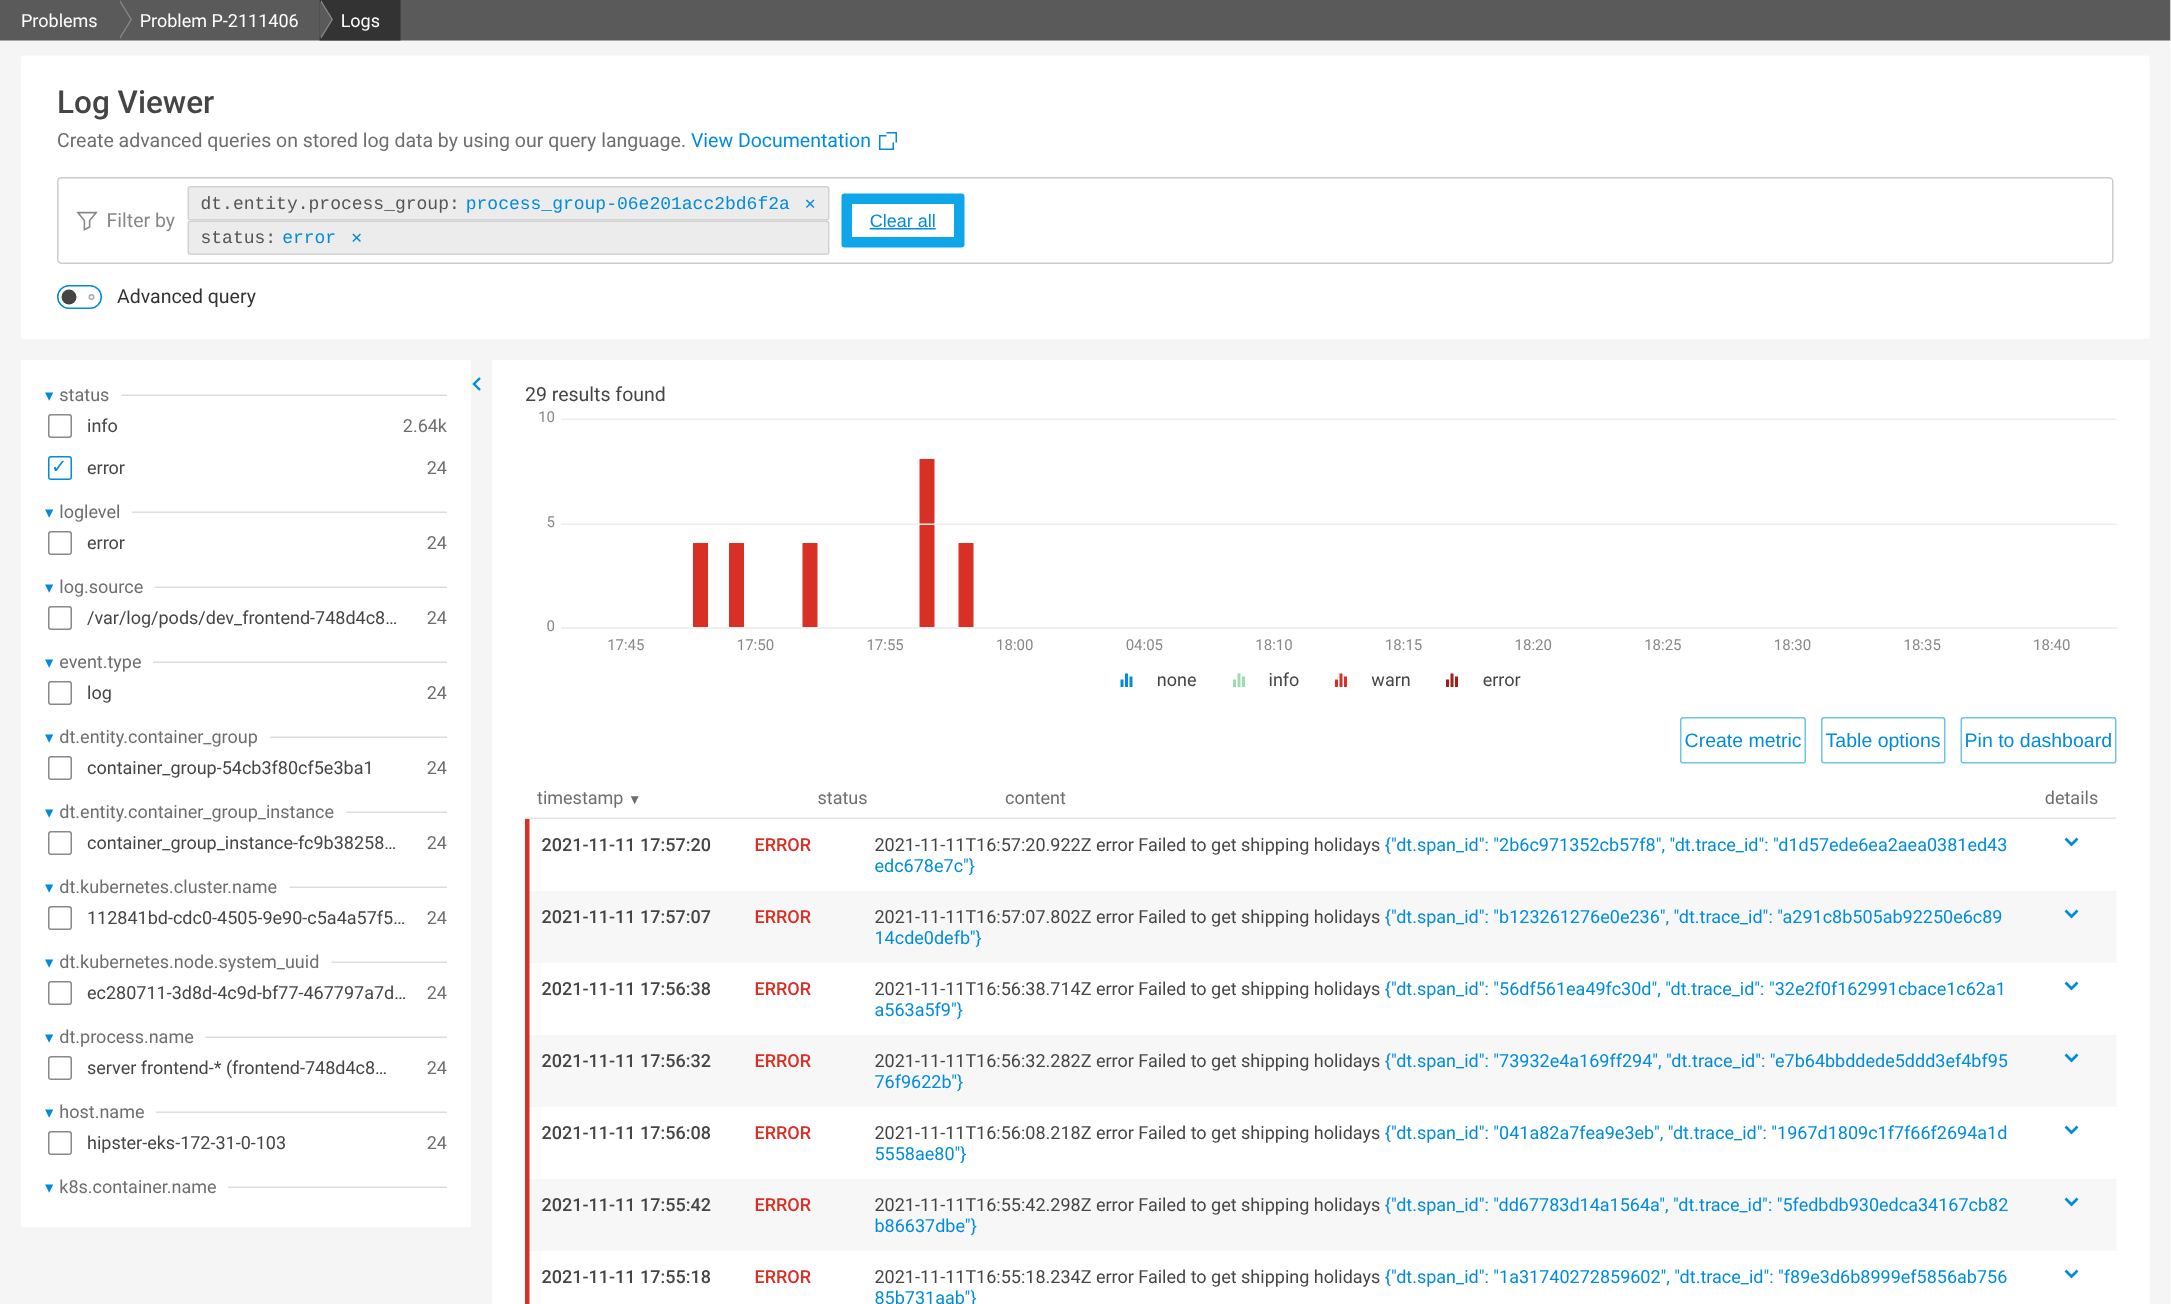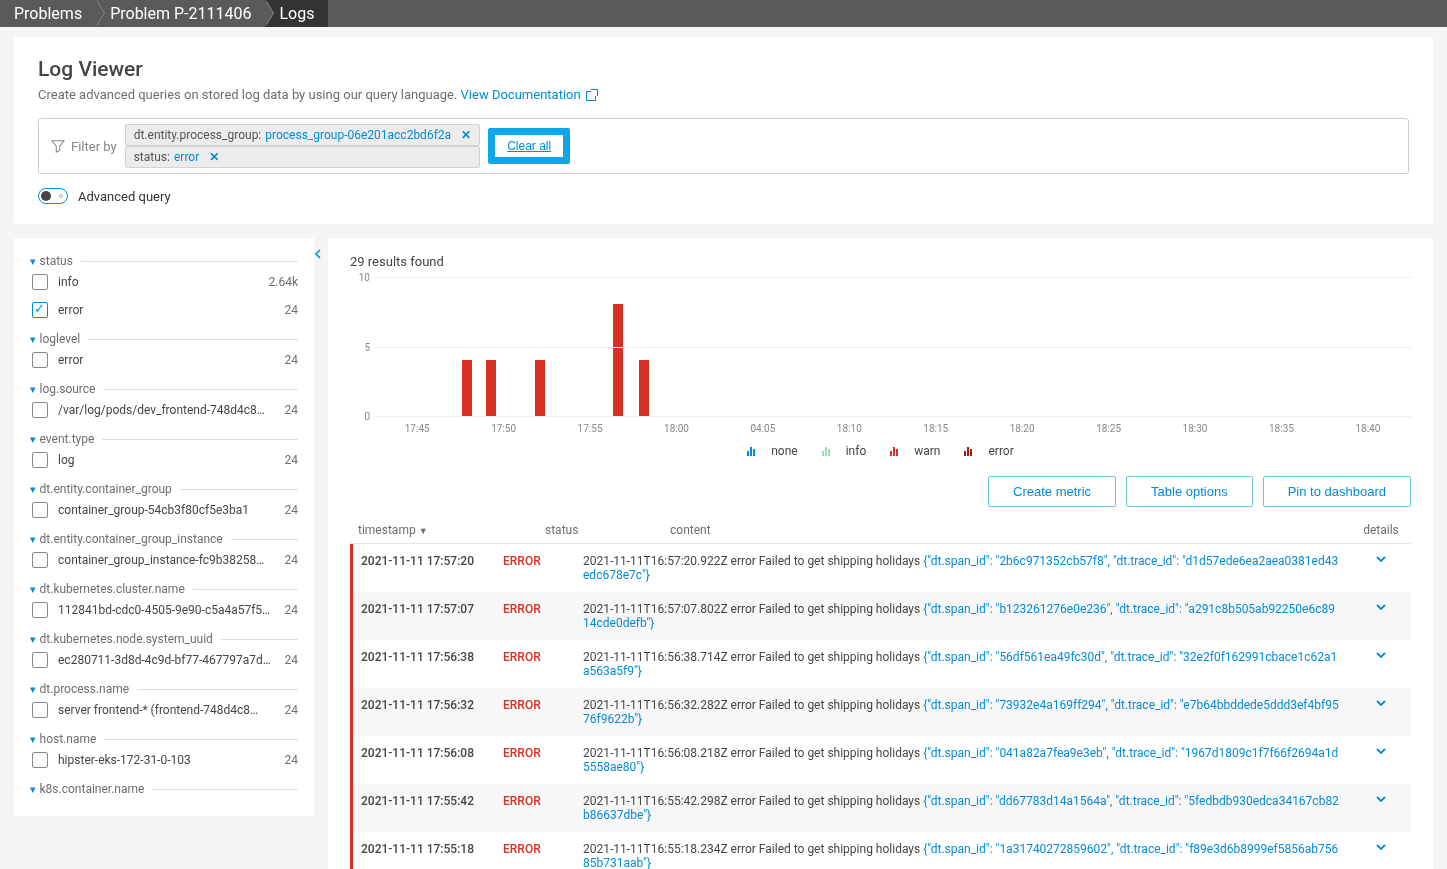--- a/index.html
+++ b/index.html
@@ -1,40 +1,40 @@
 <!DOCTYPE html>
 <html><head>
 <meta charset="utf-8">
 <style>
 * { box-sizing: border-box; margin: 0; padding: 0; }
 body { font-family: -apple-system, BlinkMacSystemFont, "Segoe UI", Roboto, Arial, sans-serif; font-size: 13px; color: #333; background: #f5f5f5; }
 
 
-.breadcrumb { background: #5a5a5a; color: #fff; height: 27px; display: flex; align-items: stretch; font-size: 16px; }
+.breadcrumb { background: #5a5a5a; color: #fff; height: 27px; display: flex; align-items: stretch; font-size: 12px; }
 .breadcrumb-item { display: flex; align-items: center; padding: 0 14px; position: relative; cursor: pointer; }
 .breadcrumb-item::after { content: ''; position: absolute; right: -8px; top: 0; width: 0; height: 0; border-top: 13.5px solid transparent; border-bottom: 13.5px solid transparent; border-left: 8px solid #5a5a5a; z-index: 2; }
 .breadcrumb-item::before { content: ''; position: absolute; right: -9px; top: 0; width: 0; height: 0; border-top: 13.5px solid transparent; border-bottom: 13.5px solid transparent; border-left: 8px solid #888; z-index: 1; }
 .breadcrumb-item.active { background: #333; }
 .breadcrumb-item.active::after { border-left-color: #333; }
 .breadcrumb-item:last-child::after, .breadcrumb-item:last-child::before { display:none; }
 
 
 .main-area { padding: 10px 14px; }
 .header-card { background: #fff; padding: 20px 24px; border-radius: 2px; }
 .header-title { font-size: 21px; font-weight: 500; color: #454545; margin-bottom: 6px; }
 .header-sub { font-size: 13px; color: #6e6e6e; }
 .header-sub a { color: #008cdb; text-decoration: none; }
 .ext-icon { display:inline-block; width:10px; height:10px; border:1px solid #008cdb; position:relative; margin-left:2px; vertical-align:middle; }
 .ext-icon::after { content:''; position:absolute; top:-3px; right:-3px; width:6px; height:6px; border-top:1px solid #008cdb; border-right:1px solid #008cdb; background:#fff; }
 
 
 .filter-row { margin-top: 16px; display:flex; align-items:center; border:1px solid #ccc; border-radius:3px; padding:5px 6px; }
 .filter-icon { width:14px; height:14px; margin: 0 6px 0 6px; }
 .filter-label { color:#888; margin-right:8px; }
-.chip { background:#ececec; border:1px solid #d2d2d2; border-radius:2px; padding:3px 8px; margin-right:6px; display:flex; align-items:flex-end; font-size:12px; }
+.chip { background:#ececec; border:1px solid #d2d2d2; border-radius:2px; padding:3px 8px; margin-right:6px; display:flex; align-items:flex-end; font-size:12px;font-family:Liberation Mono, monospace; }
 .chip .k { color:#555; }
 .chip .v { color:#008cdb; margin-left:4px; }
 .chip .x { margin-left:10px; color:#008cdb; cursor:pointer; font-weight:bold; }
 .clear-all { border:7px solid #0ea5e9; color:#008cdb; background:#fff; padding:4px 12px; border-radius:2px; cursor:pointer; font-size:12px; margin-left:2px;text-decoration:underline; }
 
 
 .toggle-row { margin-top:14px; display:flex; align-items:flex-end; }
 .toggle { width:30px; height:16px; border:1px solid #008cdb; border-radius:10px; background:#fff; position:relative; margin-right:10px; cursor:pointer; }
 .toggle-knob { width:10px; height:10px; background:#454545; border-radius:50%; position:absolute; top:2px; left:2px; }
 .toggle-dot { width:4px; height:4px; border:1px solid #aaa; border-radius:50%; position:absolute; top:5px; right:4px; }
@@ -66,21 +66,21 @@
 .bar { position:absolute; bottom:0; width:10px; background:#d93025; }
 .xaxis { display:flex; margin-left:24px; font-size:10px; color:#888; }
 .xtick { flex:1; text-align:center; }
 
 .legend { display:flex; justify-content:center; gap:24px; margin-top:10px; font-size:12px; color:#454545; }
 .legend-item { display:flex; align-items:center; gap:16px; }
 .legend-bars { display:flex; gap:1px; align-items:flex-end; }
 .lb { width:2px; }
 
 .action-btns { display:flex; justify-content:flex-end; gap:10px; margin-top:18px; margin-bottom:10px; }
-.btn-outline { border:1px solid #6ec5e0; color:#008cdb; background:#fff; padding:7px 24px; border-radius:2px; cursor:pointer; font-size:13px; }
+.btn-outline { border:1px solid #6ec5e0; color:#008cdb; background:#fff; padding:7px 2px; border-radius:2px; cursor:pointer; font-size:13px; }
 
 
 .log-table { width:100%; }
 .log-head { display:flex; color:#6e6e6e; font-size:12px; border-bottom:1px solid #e5e5e5; padding:6px 0;gap:45px; }
 .col-ts { width:150px; padding-left:8px; }
 .col-st { width:80px; }
 .col-ct { flex:1; }
 .col-dt { width:60px; text-align:center; }
 .sort-arrow { font-size:9px; margin-left:3px; }
 .log-row { display:flex; border-left:3px solid #d93025; padding:10px 0; font-size:12px; align-items:flex-start; }

